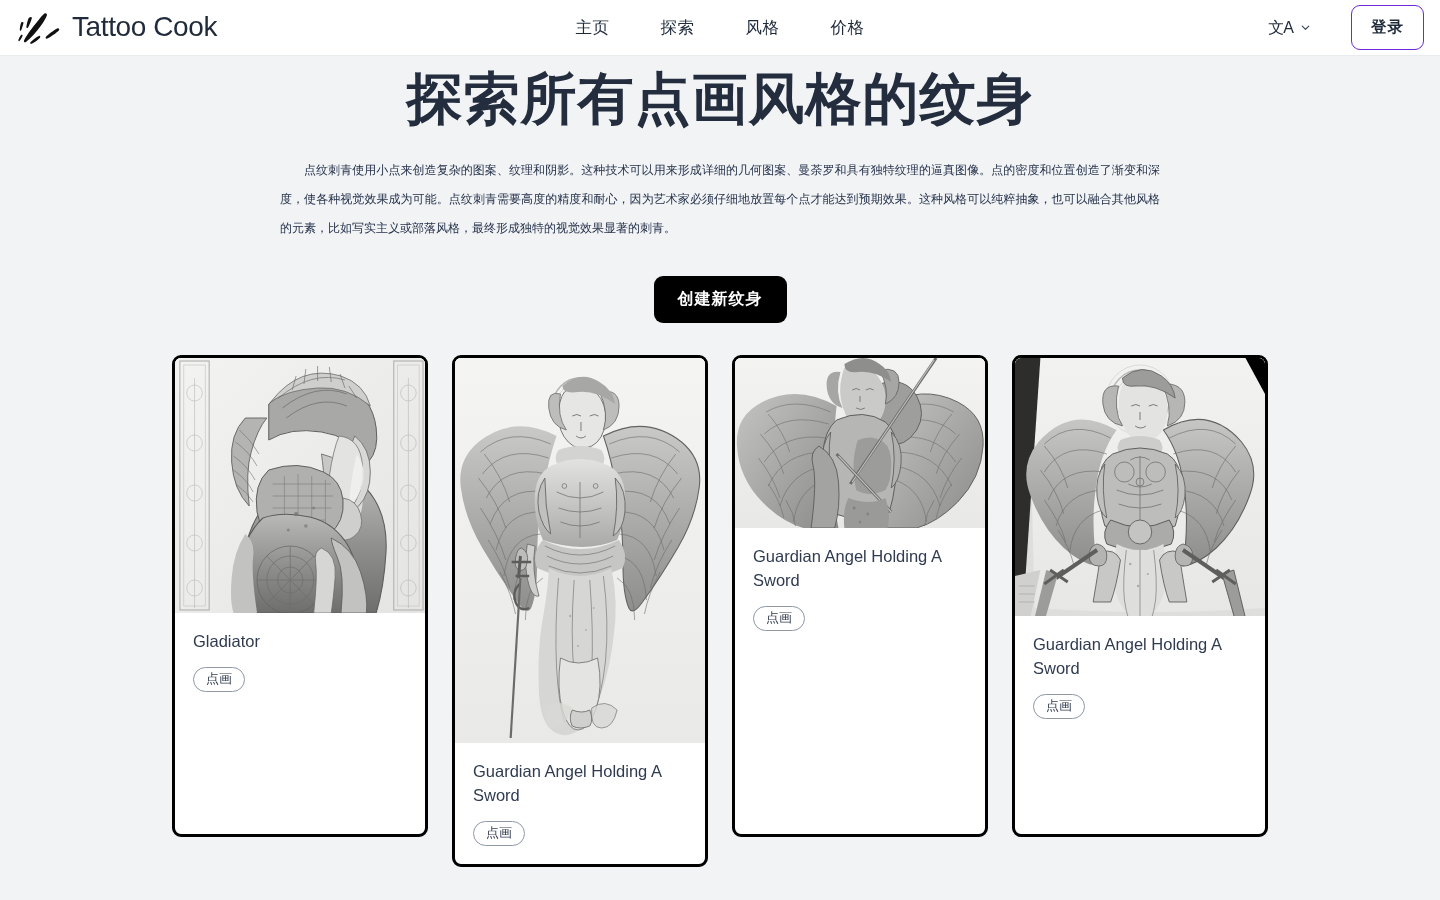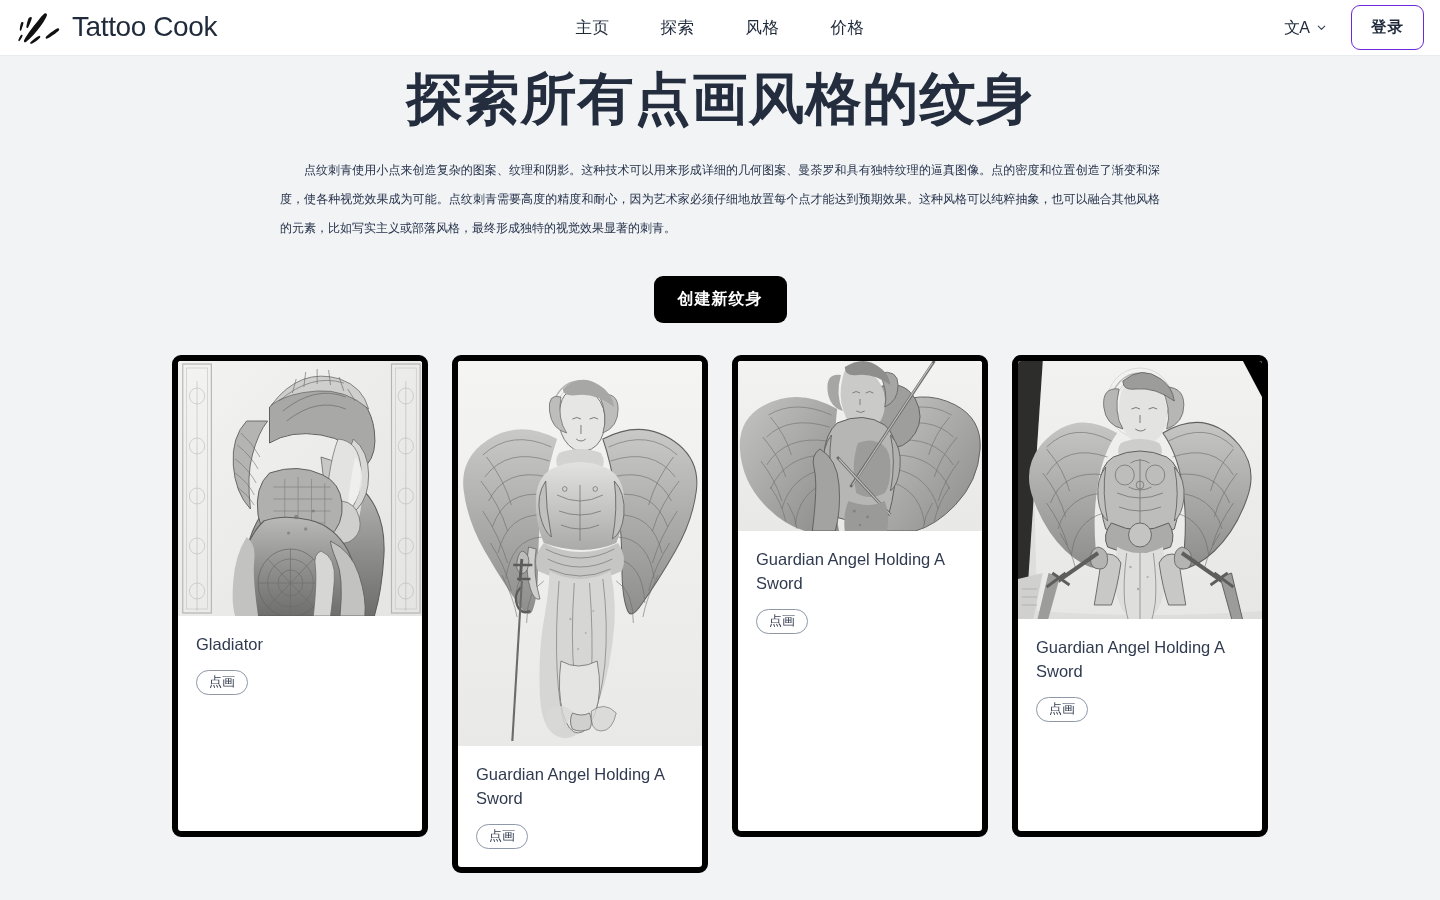--- a/index.html
+++ b/index.html
@@ -64,21 +64,21 @@
     color: #1f2a3a;
     cursor: pointer;
     white-space: nowrap;
     letter-spacing: 0.5px;
   }
 
   .header-right {
     margin-left: auto;
     display: flex;
     align-items: center;
-    gap: 22px;
+    gap: 38px;
   }
 
   .lang-switch {
     display: flex;
     align-items: center;
     gap: 7px;
     cursor: pointer;
     color: #1f2a3a;
     padding: 4px 2px;
   }
@@ -159,21 +159,21 @@
     margin: 32px auto 0;
     width: 1096px;
     display: flex;
     align-items: flex-start;
     gap: 24px;
   }
 
   .card {
     width: 256px;
     background: #ffffff;
-    border: 6px solid #000000;
+    border: 3px solid #000000;
     border-radius: 9px;
     overflow: hidden;
     cursor: pointer;
     display: flex;
     flex-direction: column;
     min-height: 482px;
   }
 
   .card-art {
     width: 100%;

